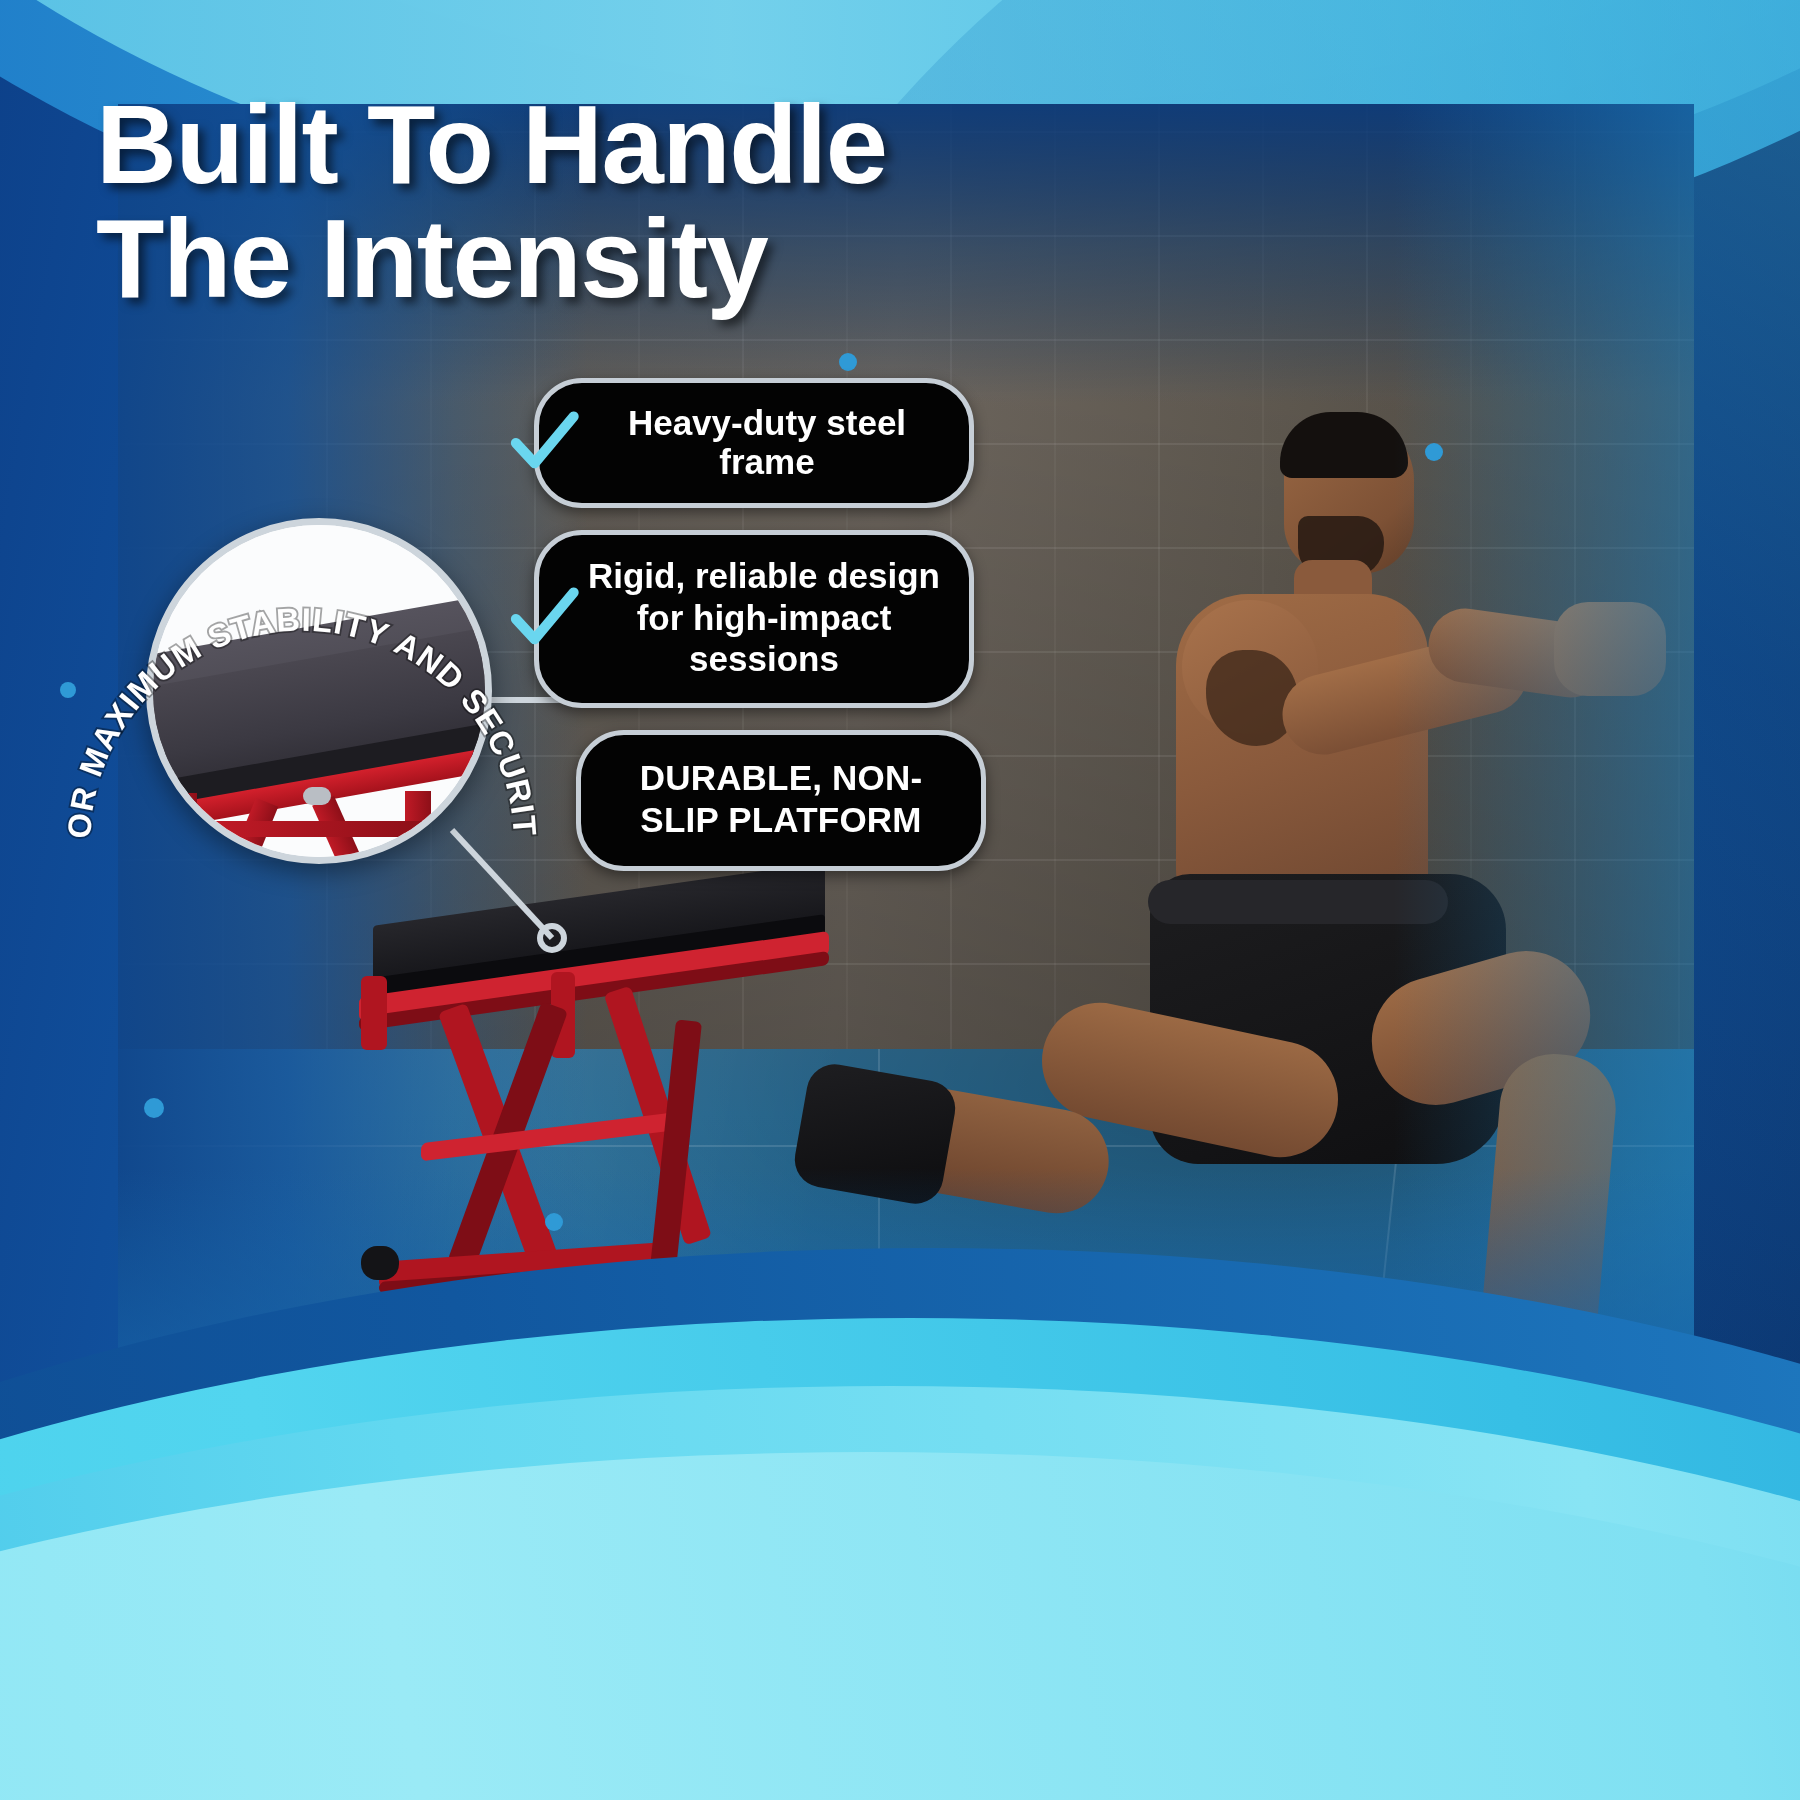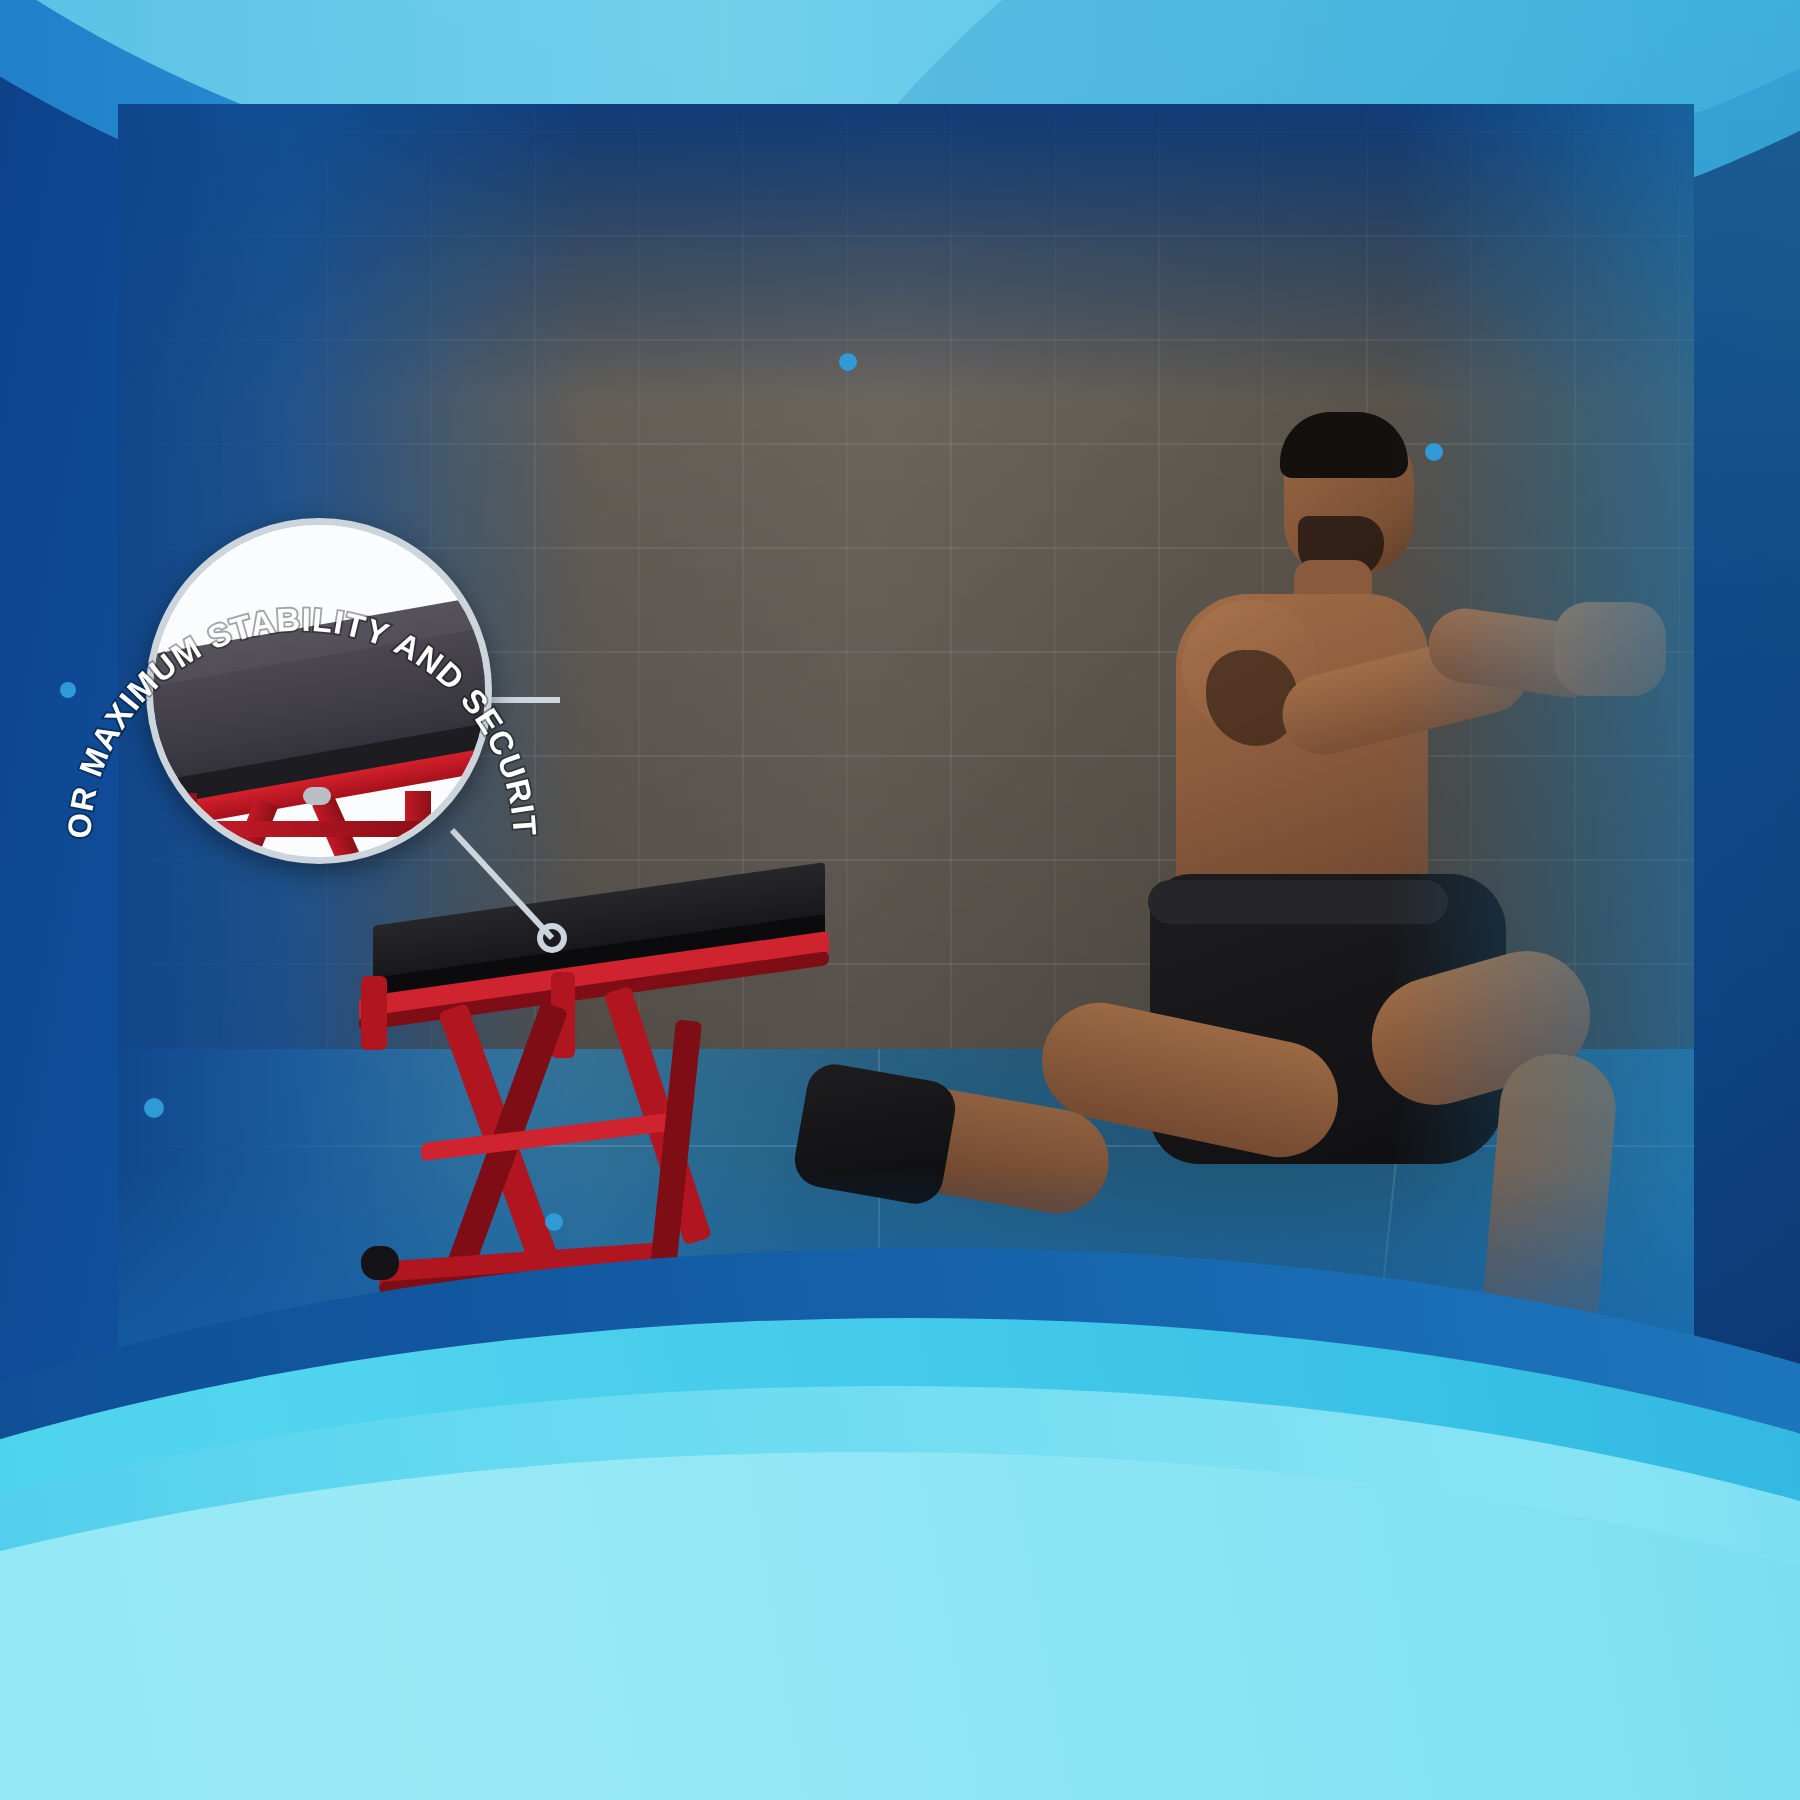--- a/index.html
+++ b/index.html
@@ -384,21 +384,46 @@
 
   <svg class="mag-arc-text" width="560" height="560" viewBox="0 0 560 560" style="left:42px; top:406px;">
     <defs>
       <path id="arcpath" d="M 52 470 A 228 228 0 0 1 508 470" fill="none"></path>
     </defs>
     <text font-family="Liberation Sans, sans-serif" font-size="35" font-weight="700" fill="#ffffff" letter-spacing="1.2" style="paint-order:stroke; stroke:rgba(0,0,0,.35); stroke-width:4px;">
       <textPath href="#arcpath" startOffset="50%" text-anchor="middle">FOR MAXIMUM STABILITY AND SECURITY</textPath>
     </text>
   </svg>
 
-
+  <div class="headline">
+    <span class="l1">Built To Handle</span>
+    <span class="l2">The Intensity</span>
+  </div>
+
+  <div class="pills">
+
+    <div class="pill pill-1">
+      <svg class="check" viewBox="0 0 100 100">
+        <path d="M 14 50 L 38 76 L 88 16" fill="none" stroke="#6ad6ef" stroke-width="13" stroke-linecap="round" stroke-linejoin="round"></path>
+      </svg>
+      <span class="pill-text">Heavy-duty steel frame</span>
+    </div>
+
+    <div class="pill pill-2">
+      <svg class="check" viewBox="0 0 100 100">
+        <path d="M 14 50 L 38 76 L 88 16" fill="none" stroke="#6ad6ef" stroke-width="13" stroke-linecap="round" stroke-linejoin="round"></path>
+      </svg>
+      <span class="pill-text">Rigid, reliable design for high-impact sessions</span>
+    </div>
+
+    <div class="pill pill-3">
+      <span class="pill-text">DURABLE, NON-SLIP PLATFORM</span>
+    </div>
+
+  </div>
 
   <div class="logo">
     <svg class="logo-mark" viewBox="0 0 100 100">
       <defs>
         <linearGradient id="ring" x1="0" y1="0" x2="1" y2="1">
           <stop offset="0%" stop-color="#2f8fd0"></stop>
           <stop offset="50%" stop-color="#14619f"></stop>
           <stop offset="100%" stop-color="#0c3f74"></stop>
         </linearGradient>
         <linearGradient id="band" x1="0" y1="0" x2="1" y2="1">

